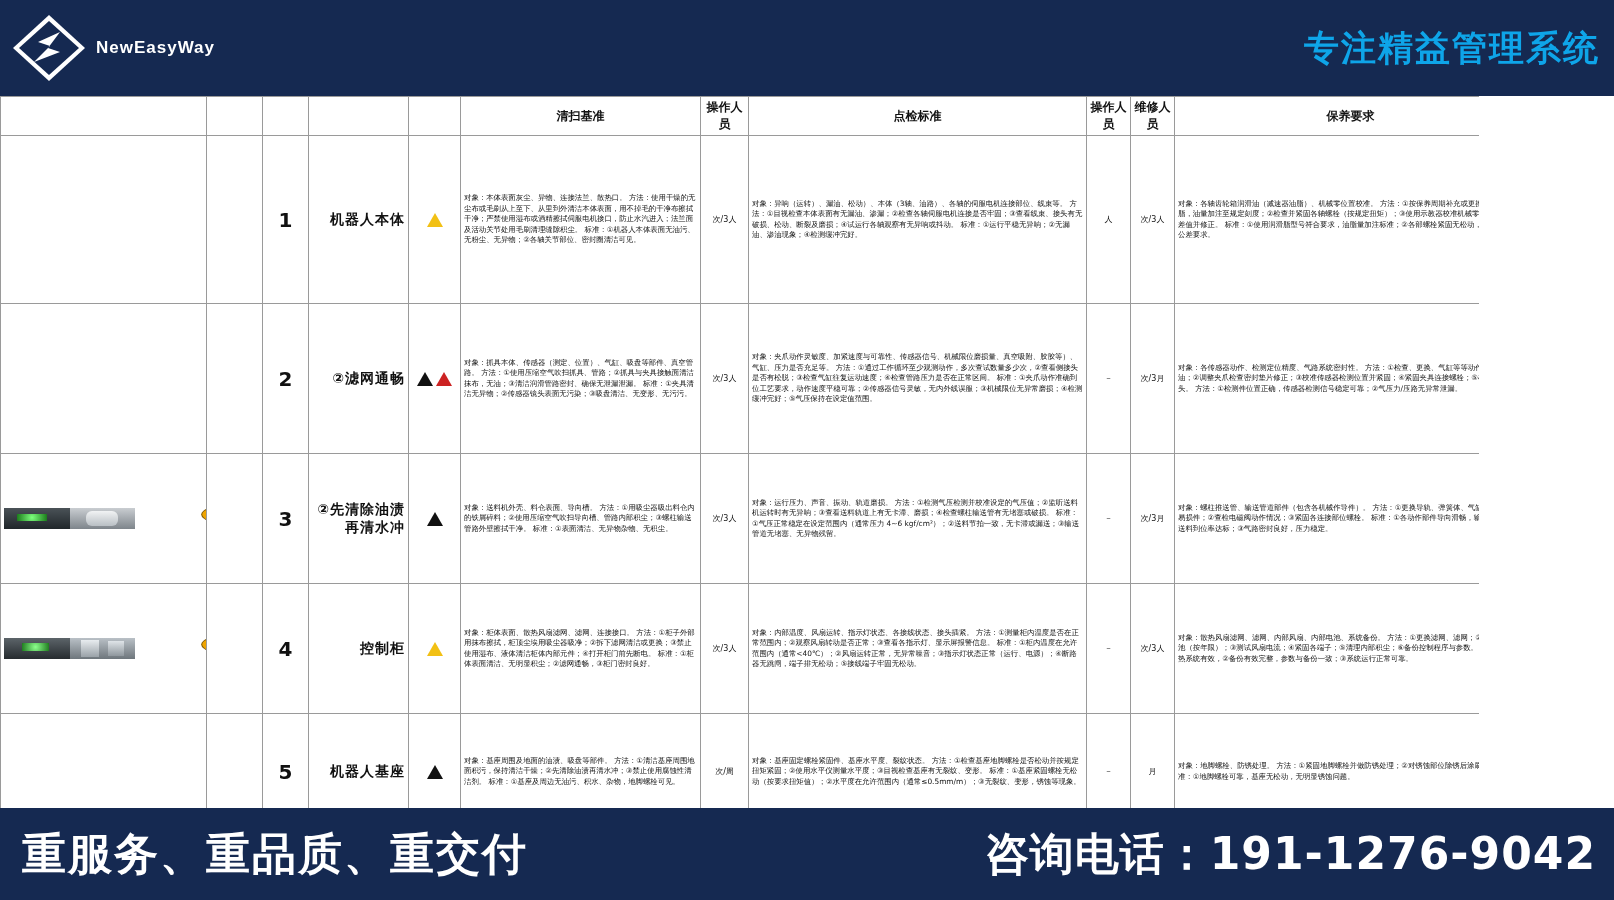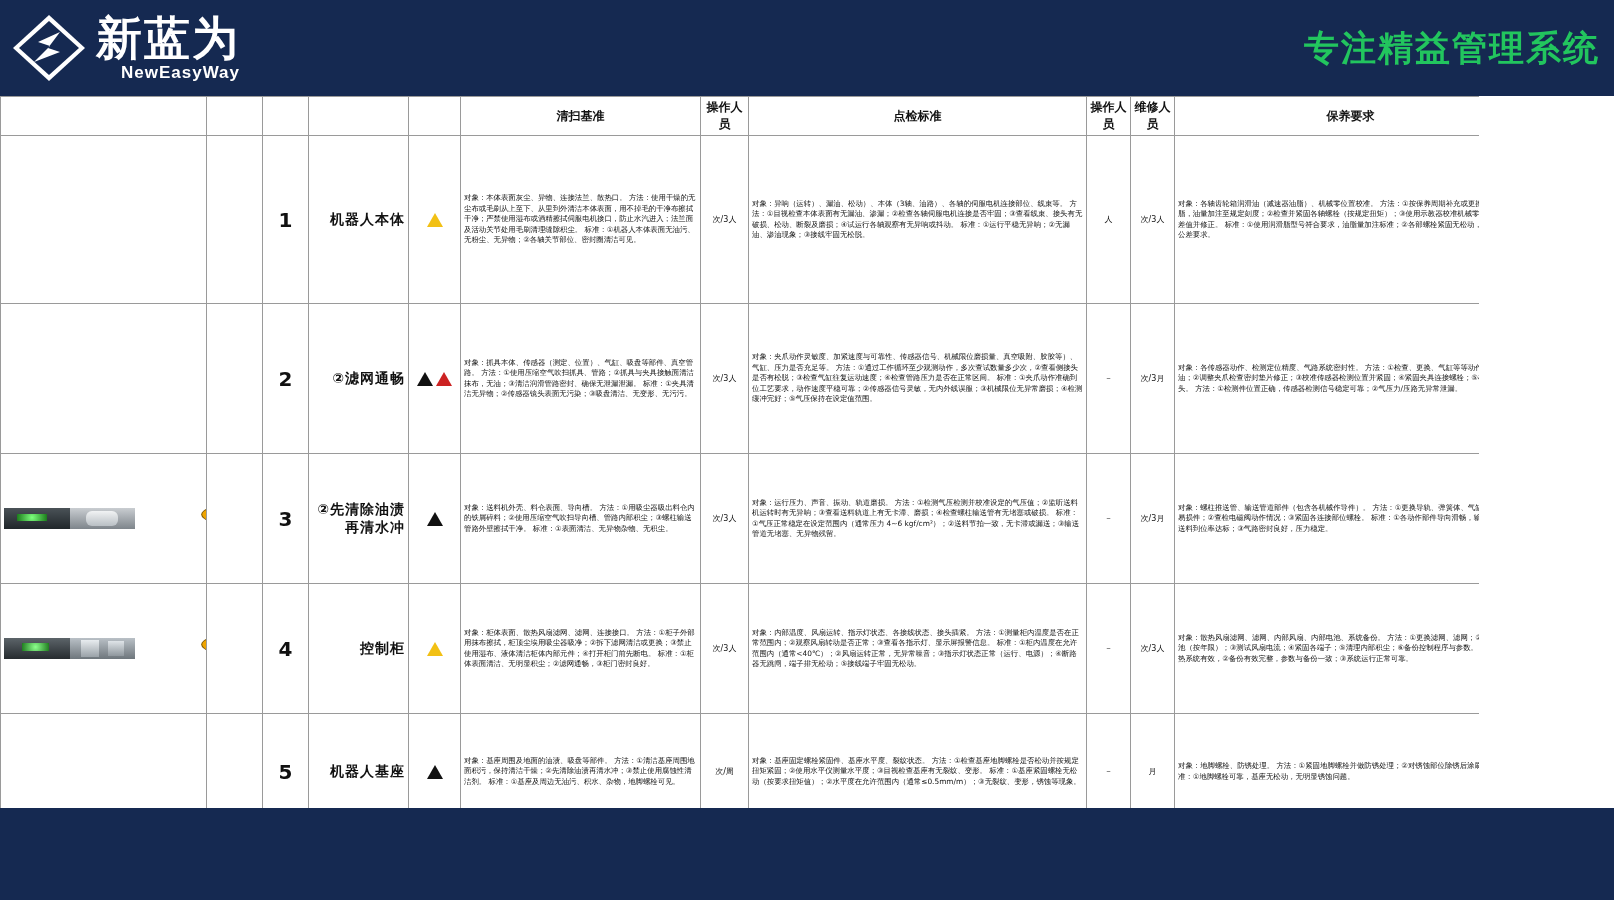--- a/index.html
+++ b/index.html
@@ -25,21 +25,21 @@
   .brand-text{display:flex;flex-direction:column;justify-content:center;}
   .brand-cn{
     color:#ffffff;font-size:46px;font-weight:bold;letter-spacing:2px;
     line-height:50px;font-family:"DejaVu Sans",sans-serif;
   }
   .brand-en{
     color:#ffffff;font-size:17px;font-weight:bold;letter-spacing:1px;
     line-height:20px;text-align:right;
   }
   .header-slogan{
-    padding-right:14px;text-align:right;color:#22c55e;
+    padding-right:14px;text-align:right;color:#0ea5e9;
     font-family:"DejaVu Sans",sans-serif;
   }
   .header-slogan div{
     font-size:35px;font-weight:bold;line-height:42px;letter-spacing:2px;
   }
 
   
   .footer{
     position:absolute;left:0;bottom:0;width:1614px;height:92px;
     background:#152951;display:flex;align-items:center;justify-content:space-between;
@@ -146,21 +146,20 @@
   <div class="header">
     <div class="brand">
       <div class="logo-mark">
         <svg width="78" height="72" viewBox="0 0 78 72" aria-hidden="true">
           <polygon points="39,3 75,36 39,69 3,36" fill="#ffffff"></polygon>
           <polygon points="39,9 69,36 39,63 9,36" fill="#152951"></polygon>
           <path d="M50 20 L28 30 L40 34 L24 50 L50 40 L38 36 Z" fill="#ffffff"></path>
         </svg>
       </div>
       <div class="brand-text">
-        <div class="brand-cn">新蓝为</div>
         <div class="brand-en">NewEasyWay</div>
       </div>
     </div>
     <div class="header-slogan">
       <div>专注精益管理系统</div>
     </div>
   </div>
 
   <div class="sheet">
     <table class="grid">
@@ -211,21 +210,21 @@
             <div class="tri-wrap">
                 <span class="tri tri-y"></span>
               </div>
           </td>
           <td class="cell-text">对象：本体表面灰尘、异物、连接法兰、散热口。
 方法：使用干燥的无尘布或毛刷从上至下、从里到外清洁本体表面，用不掉毛的干净布擦拭干净；严禁使用湿布或酒精擦拭伺服电机接口，防止水汽进入；法兰面及活动关节处用毛刷清理缝隙积尘。
 标准：①机器人本体表面无油污、无粉尘、无异物；②各轴关节部位、密封圈清洁可见。</td>
           <td class="xs">次/3人</td>
           <td class="cell-text">对象：异响（运转）、漏油、松动）、本体（3轴、油路）、各轴的伺服电机连接部位、线束等。
 方法：①目视检查本体表面有无漏油、渗漏；②检查各轴伺服电机连接是否牢固；③查看线束、接头有无破损、松动、断裂及磨损；④试运行各轴观察有无异响或抖动。
-标准：①运行平稳无异响；②无漏油、渗油现象；③接线牢固无松脱。</td>
+标准：①运行平稳无异响；②无漏油、渗油现象；④检测缓冲完好。</td>
           <td class="xs">人</td>
           <td class="xs">次/3人</td>
           <td class="cell-text">对象：各轴齿轮箱润滑油（减速器油脂）、机械零位置校准。
 方法：①按保养周期补充或更换减速机油脂，油量加注至规定刻度；②检查并紧固各轴螺栓（按规定扭矩）；③使用示教器校准机械零位，记录偏差值并修正。
 标准：①使用润滑脂型号符合要求，油脂量加注标准；②各部螺栓紧固无松动，加注量符合公差要求。</td>
           <td class="xs">－</td>
           <td class="xs">月/周保</td>
         </tr>
 
         <tr style="height:150px">
@@ -350,15 +349,17 @@
 方法：①紧固地脚螺栓并做防锈处理；②对锈蚀部位除锈后涂刷防锈漆。
 标准：①地脚螺栓可靠，基座无松动，无明显锈蚀问题。</td>
           <td class="xs">－</td>
           <td class="xs">月</td>
         </tr>
       </tbody>
     </table>
   </div>
 
   <div class="footer">
+    <div class="footer-left">重服务、重品质、重交付</div>
+    <div class="footer-right">咨询电话：191-1276-9042</div>
   </div>
 
 </div>
 
 </body></html>

